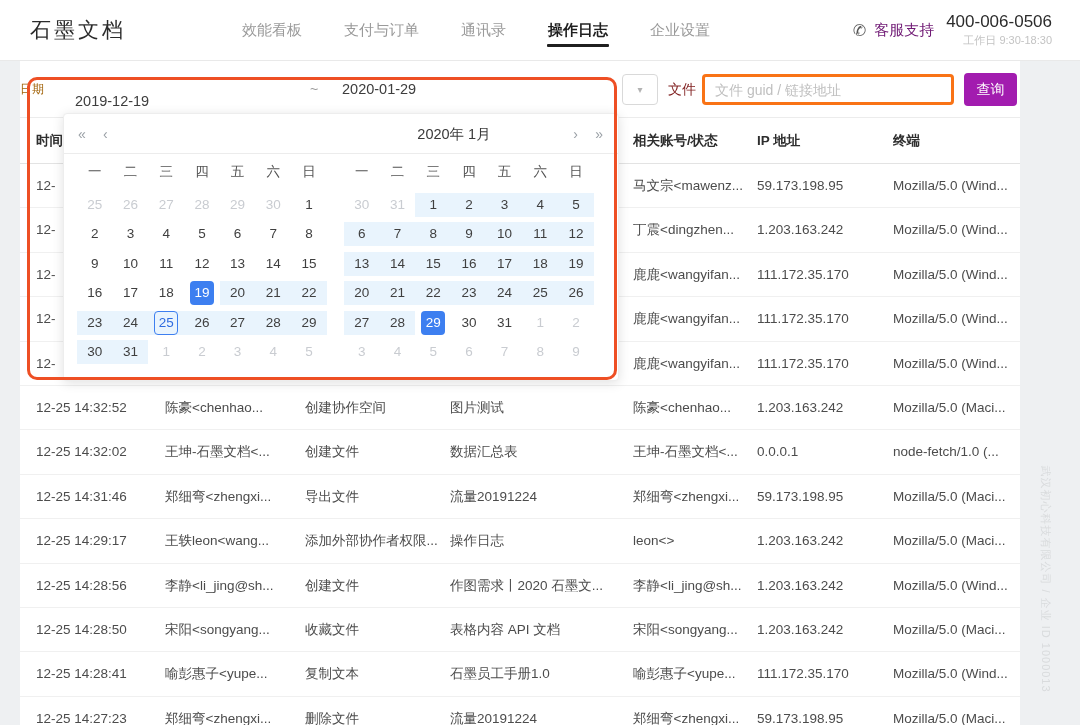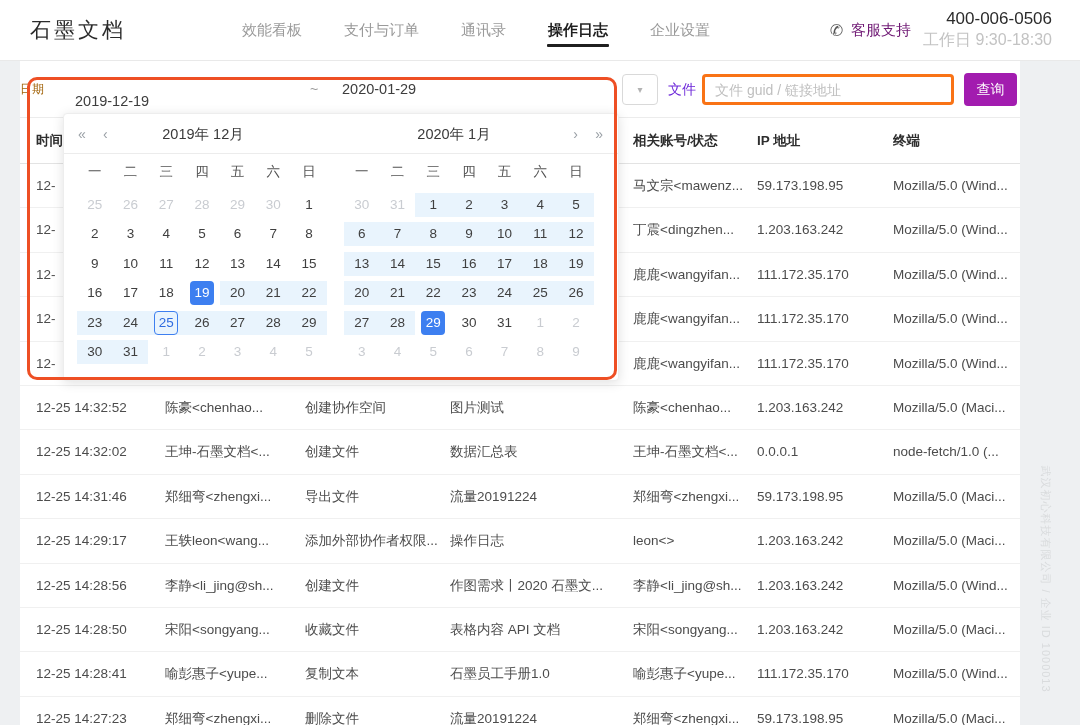--- a/index.html
+++ b/index.html
@@ -12,34 +12,34 @@
   .logo{position:absolute;left:30px;top:16px;font-size:21px;color:#2b2b2b;letter-spacing:3px;font-weight:500;}
   .nav{position:absolute;left:242px;top:0;height:60px;display:flex;align-items:flex-end;gap:42px;}
   .nav-item{font-size:15px;color:#9a9a9a;cursor:pointer;position:relative;height:60px;line-height:60px;white-space:nowrap;}
   .nav-item.active{color:#1f1f1f;font-weight:700;}
   .nav-item.active::after{content:"";position:absolute;left:-1px;right:-1px;bottom:13px;height:3px;background:#1f1f1f;border-radius:1px;}
   .support{position:absolute;right:28px;top:0;height:60px;display:flex;align-items:center;gap:8px;}
   .phone-icon{font-size:16px;color:#555;}
   .support-label{font-size:15px;color:#701a75;white-space:nowrap;}
   .phone-block{display:flex;flex-direction:column;align-items:flex-end;margin-left:4px;}
   .phone-number{font-size:17px;color:#2b2b2b;white-space:nowrap;}
-  .phone-hours{font-size:16px;color:#c3c3c3;margin-top:1px;white-space:nowrap;}
+  .phone-hours{font-size:11px;color:#c3c3c3;margin-top:1px;white-space:nowrap;}
 
   
   .card{position:absolute;left:20px;top:61px;width:1000px;height:664px;background:#fff;overflow:hidden;}
 
   
   .filter-bar{position:absolute;left:0;top:0;width:1000px;height:57px;background:#fff;border-bottom:1px solid #ececec;}
   .date-label{position:absolute;left:0;top:0;line-height:57px;font-size:12px;color:#a16207;}
   .date-start{position:absolute;left:55px;top:12px;line-height:57px;font-size:14.5px;color:#3d3d3d;cursor:pointer;}
   .date-sep{position:absolute;left:290px;top:0;line-height:57px;font-size:14px;color:#9a9a9a;}
   .date-end{position:absolute;left:322px;top:0;line-height:57px;font-size:14.5px;color:#3d3d3d;cursor:pointer;}
   .caret-box{position:absolute;left:602px;top:13px;width:36px;height:31px;border:1px solid #d9d9d9;border-radius:4px;background:#fff;display:flex;align-items:center;justify-content:center;cursor:pointer;}
   .caret{font-size:10px;color:#b3b3b3;line-height:1;}
-  .file-label{position:absolute;left:648px;top:0;line-height:57px;font-size:14px;color:#6d28d9;}
+  .file-label{position:absolute;left:648px;top:0;line-height:57px;font-size:14px;color:#7f1d1d;}
   .file-input{position:absolute;left:682px;top:13px;width:252px;height:31px;border:3px solid #f97316;border-radius:4px;padding:0 10px;font-size:14px;color:#3d3d3d;outline:none;font-family:inherit;}
   .file-input::placeholder{color:#bfbfbf;}
   .query-btn{position:absolute;left:944px;top:12px;width:53px;height:33px;background:#a21caf;color:#fff;border:none;border-radius:4px;font-size:14px;cursor:pointer;font-family:inherit;}
 
   
   .table-header{position:absolute;left:0;top:57px;width:1000px;height:46px;border-bottom:1px solid #e3e3e3;background:#fff;}
   .th{position:absolute;top:0;height:46px;line-height:46px;font-size:13.5px;font-weight:700;color:#2e2e2e;white-space:nowrap;overflow:hidden;}
   .table-body{position:absolute;left:0;top:103px;width:1000px;}
   .trow{position:relative;height:44.4px;border-bottom:1px solid #f0f0f0;}
   .td{position:absolute;top:0;height:44.4px;line-height:44.4px;font-size:13.5px;color:#4c4c4c;white-space:nowrap;overflow:hidden;}
@@ -241,21 +241,20 @@
           <div class="td c-account">郑细弯&lt;zhengxi...</div>
           <div class="td c-ip">59.173.198.95</div>
           <div class="td c-terminal">Mozilla/5.0 (Maci...</div>
         </div>
       </div>
 
     <div class="calendar">
       <div class="cal-header">
         <span class="cal-arrow a-py">«</span>
         <span class="cal-arrow a-pm">‹</span>
-        <span class="cal-title t-left">2019年 12月</span>
         <span class="cal-title t-right">2020年 1月</span>
         <span class="cal-arrow a-nm">›</span>
         <span class="cal-arrow a-ny">»</span>
       </div>
       <div class="panel p-left">
           <div class="weekday-row">
             <span class="wd">一</span>
             <span class="wd">二</span>
             <span class="wd">三</span>
             <span class="wd">四</span>

